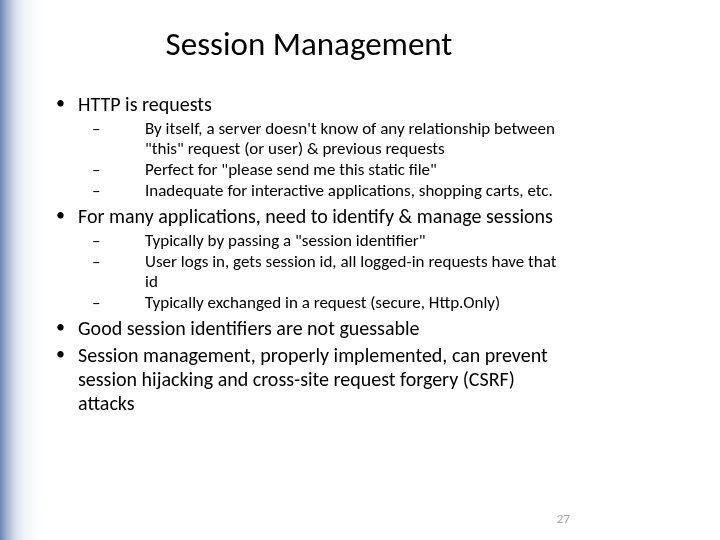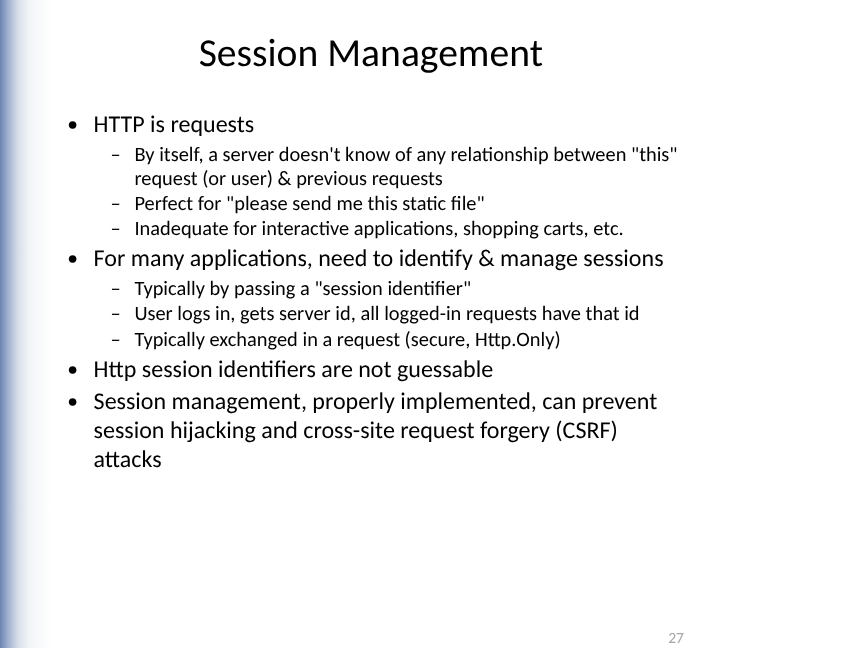--- a/index.html
+++ b/index.html
@@ -56,25 +56,25 @@
     font-size: 17px;
     color: #000;
     margin-bottom: 1px;
     line-height: 1.18;
     padding-left: 36px;
   }
   .l2 .dash {
     width: 20px;
     flex-shrink: 0;
   }
-  .l2 .text { flex: 1; }
+  .l2 .text { flex: 1; margin-left: 33px; }
   .gap { height: 2px; }
   .pagenum {
     position: absolute;
-    bottom: 0;
+    bottom: 14px;
     right: 34px;
     font-size: 13px;
     color: #a6a6a6;
   }
 </style>
 </head>
 <body>
 
 <div class="slide">
   <h1 class="title">Session Management</h1>
@@ -103,32 +103,32 @@
     <div class="l1">
       <span class="bullet">•</span>
       <span class="text">For many applications, need to identify &amp; manage sessions</span>
     </div>
     <div class="l2">
       <span class="dash">–</span>
       <span class="text">Typically by passing a "session identifier"</span>
     </div>
     <div class="l2">
       <span class="dash">–</span>
-      <span class="text">User logs in, gets server id, all logged-in requests have that id</span>
+      <span class="text">User logs in, gets session id, all logged-in requests have that id</span>
     </div>
     <div class="l2">
       <span class="dash">–</span>
       <span class="text">Typically exchanged in a request (secure, Http.Only)</span>
     </div>
 
     <div class="gap"></div>
 
     <div class="l1">
       <span class="bullet">•</span>
-      <span class="text">Http session identifiers are not guessable</span>
+      <span class="text">Good session identifiers are not guessable</span>
     </div>
     <div class="l1">
       <span class="bullet">•</span>
       <span class="text">Session management, properly implemented,  can prevent session hijacking and cross-site request forgery (CSRF) attacks</span>
     </div>
 
   </div>
 
   <div class="pagenum">27</div>
 </div>

